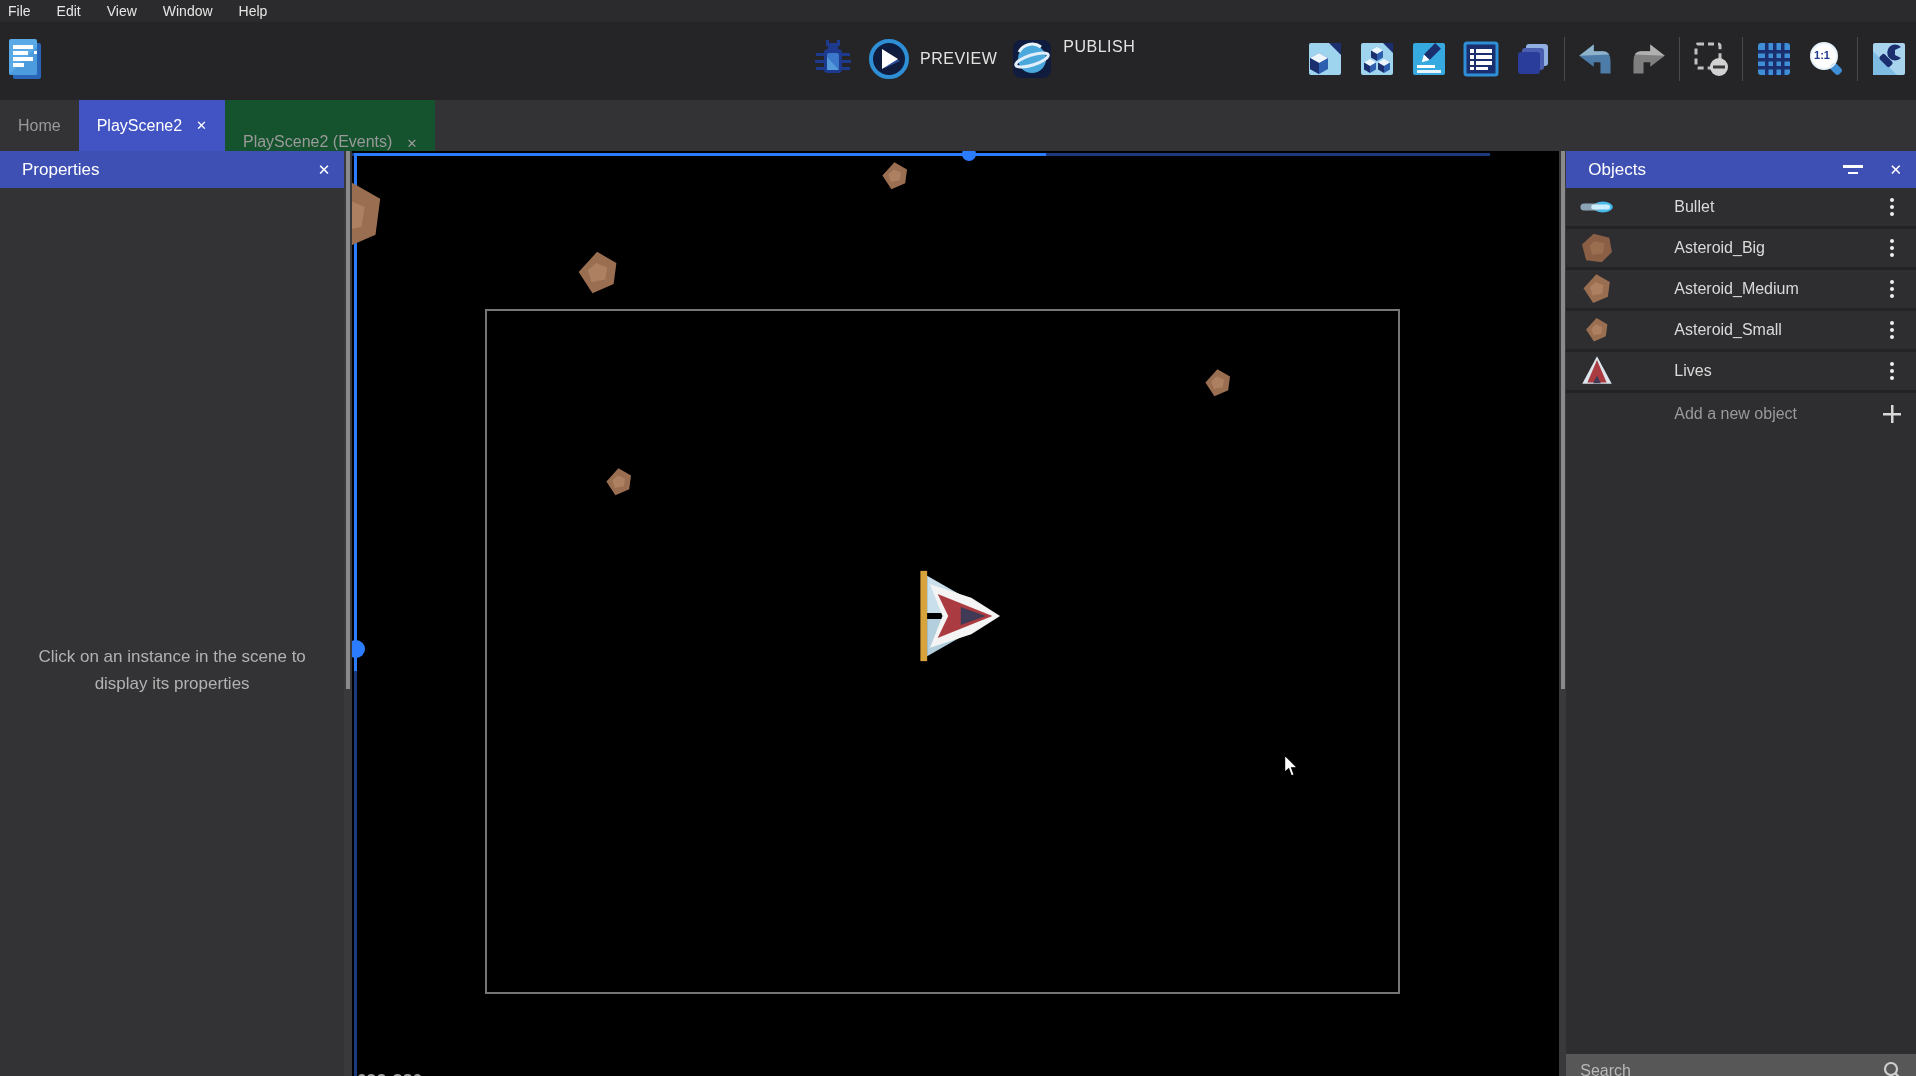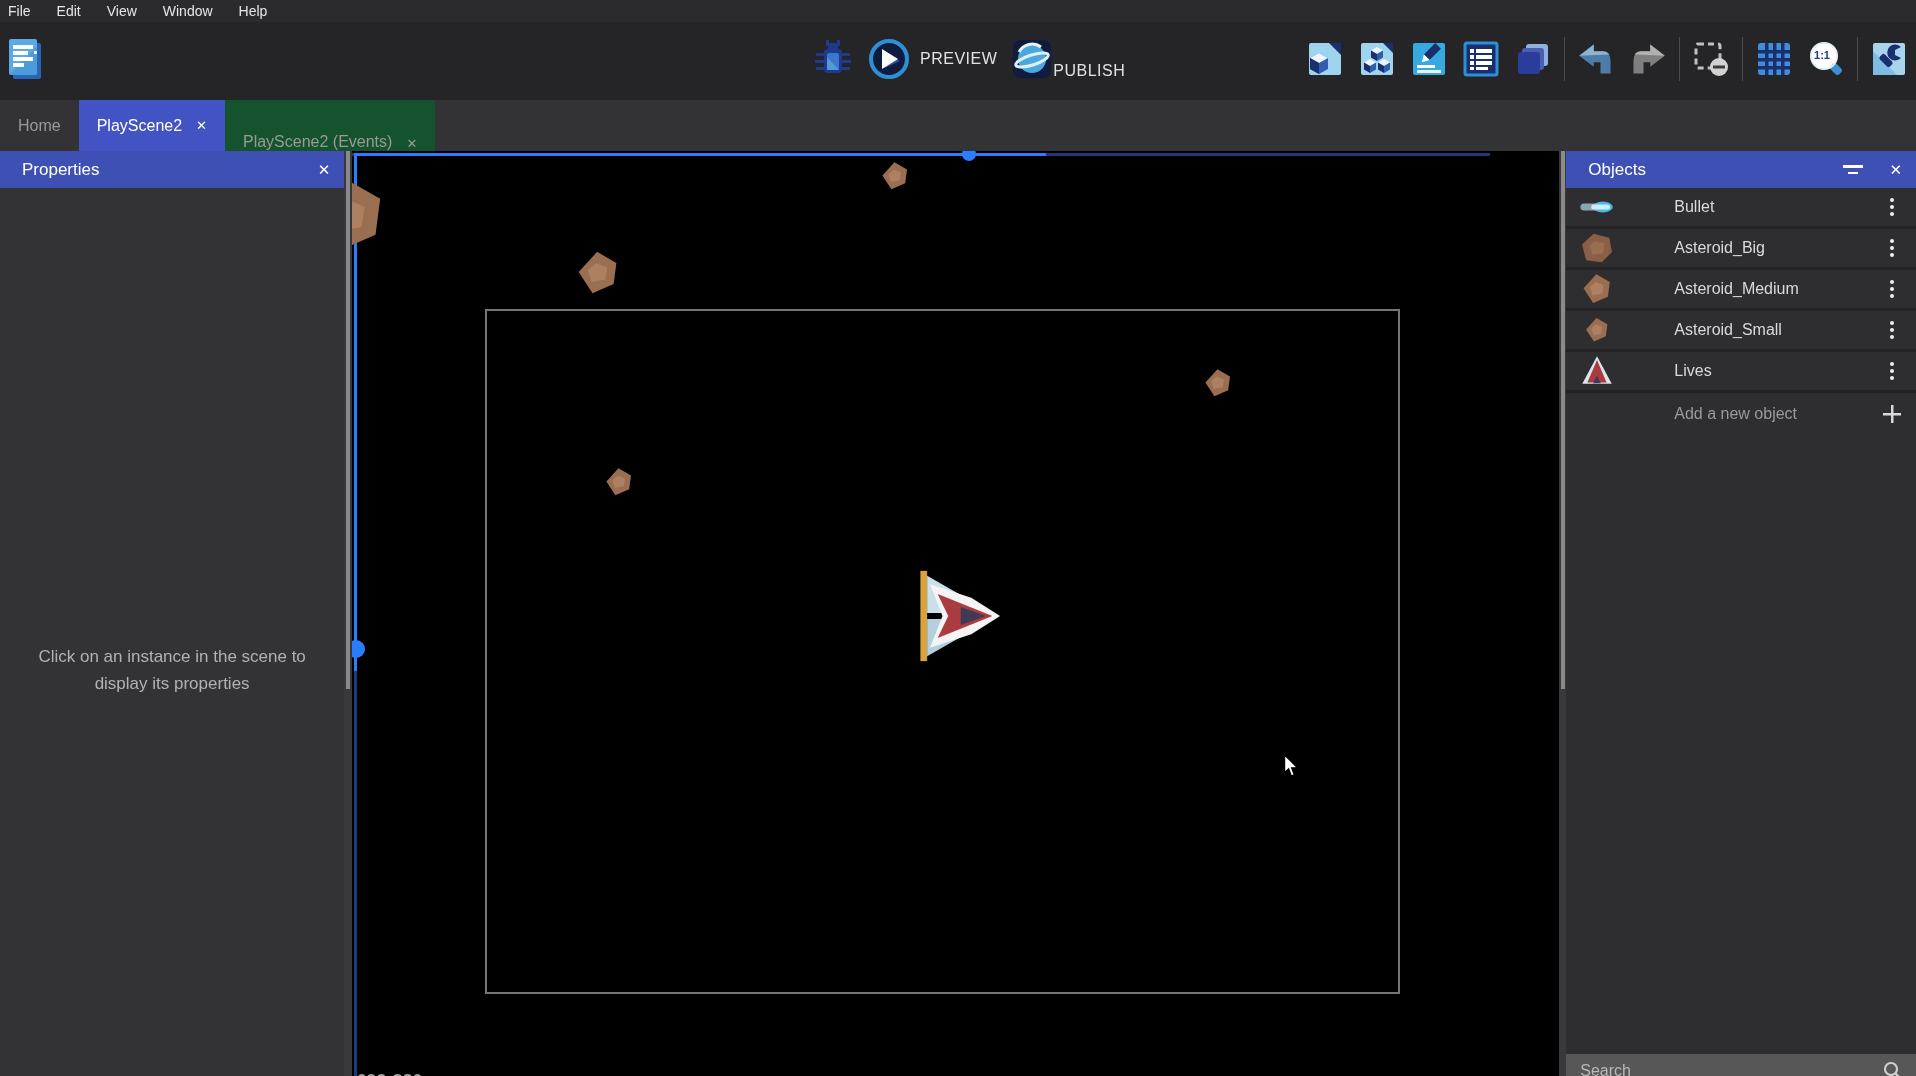--- a/index.html
+++ b/index.html
@@ -114,21 +114,21 @@
     </div>
     <div style="display:flex;align-items:center;gap:10px;cursor:pointer;">
       <svg width="42" height="42" viewBox="0 0 42 42">
         <circle cx="21" cy="21" r="19" fill="#101c3e"></circle>
         <circle cx="21" cy="21" r="18" fill="none" stroke="#2f8fd6" stroke-width="4"></circle>
         <polygon points="17,14 32,23 17,30" fill="#2b4f9e"></polygon>
         <polygon points="14,11 30,21 14,31" fill="#ffffff"></polygon>
       </svg>
       <span class="tb-label">PREVIEW</span>
     </div>
-    <div style="display:flex;align-items:flex-end;cursor:pointer;">
+    <div style="display:flex;align-items:flex-start;gap:10px;cursor:pointer;">
       <svg width="42" height="42" viewBox="0 0 42 42">
         <rect x="2" y="2" width="38" height="38" rx="8" fill="#101c3e"></rect>
         <circle cx="21" cy="21" r="14" fill="#4aa8dc"></circle>
         <path d="M8 14 A 15 15 0 0 1 30 9" fill="none" stroke="#e8f4fb" stroke-width="3"></path>
         <ellipse cx="21" cy="22" rx="17" ry="5" fill="none" stroke="#dfeefa" stroke-width="3" transform="rotate(-18 21 22)"></ellipse>
       </svg>
       <span class="tb-label">PUBLISH</span>
     </div>
   </div>
 

